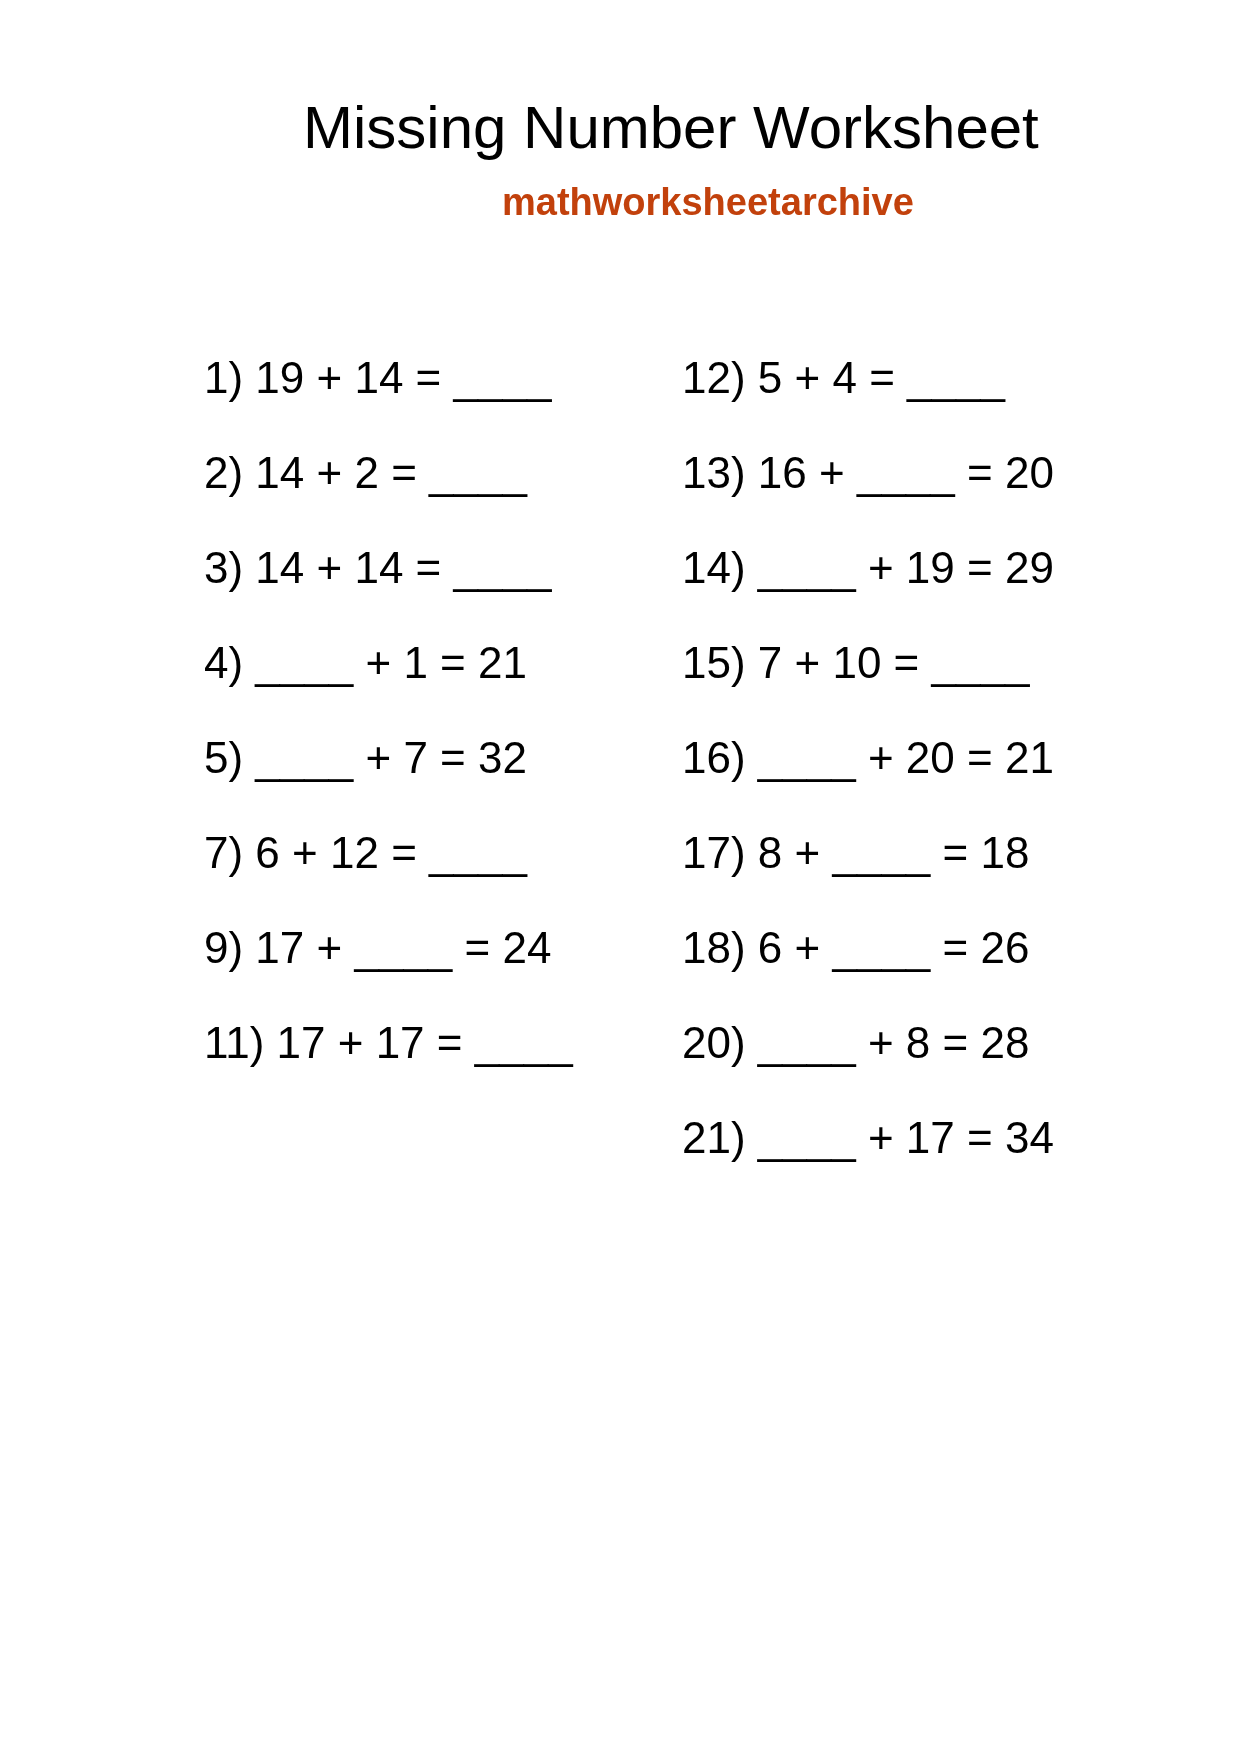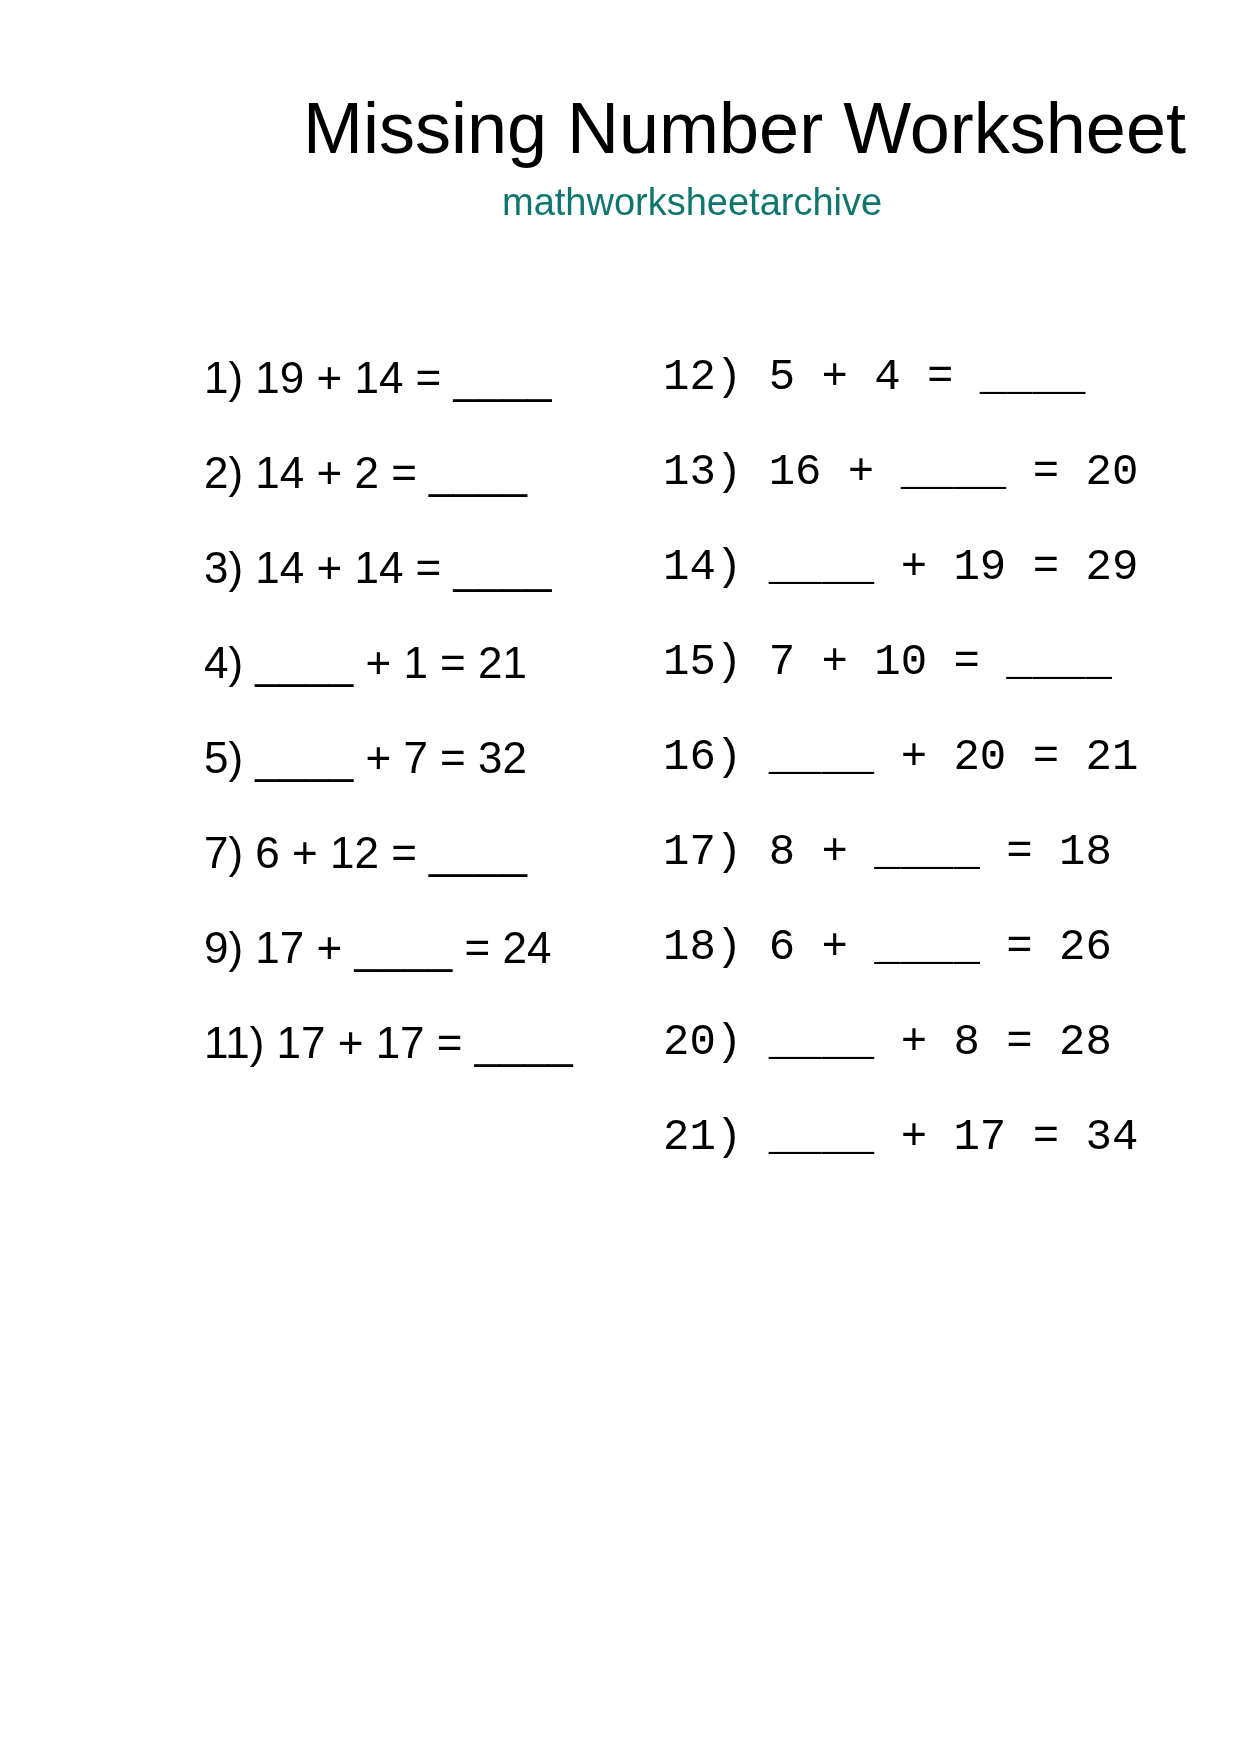--- a/index.html
+++ b/index.html
@@ -1,24 +1,24 @@
 <!DOCTYPE html>
 <html><head>
 <meta charset="utf-8">
 <style>
   html, body { margin: 0; padding: 0; background: #ffffff; }
   body { width: 1240px; height: 1754px; position: relative; overflow: hidden;
          font-family: "Liberation Sans", sans-serif; color: #000; }
-  .title { position: absolute; left: 303px; top: 88px; font-size: 72px; line-height: 80px;
+  .title { position: absolute; left: 303px; top: 88px; font-size: 60px; line-height: 80px;
            white-space: nowrap; margin: 0; font-weight: normal; }
   .subtitle { position: absolute; left: 502px; top: 177px; font-size: 38px; line-height: 50px;
-              color: #0f766e; white-space: nowrap; }
+              color: #c2410c; white-space: nowrap; font-weight: bold; }
   .col { position: absolute; top: 330px; }
   .col-left { left: 204px; }
-  .col-right { left: 663px; font-family: Liberation Mono, monospace; }
+  .col-right { left: 682px; }
   .problem { font-size: 44px; line-height: 95px; height: 95px; white-space: pre; }
 </style>
 </head>
 <body>
 
 <h1 class="title">Missing Number Worksheet</h1>
 <div class="subtitle">mathworksheetarchive</div>
 
 <div class="col col-left">
   <div class="problem"><span>1)</span> <span>19 + 14 = ____</span></div>

